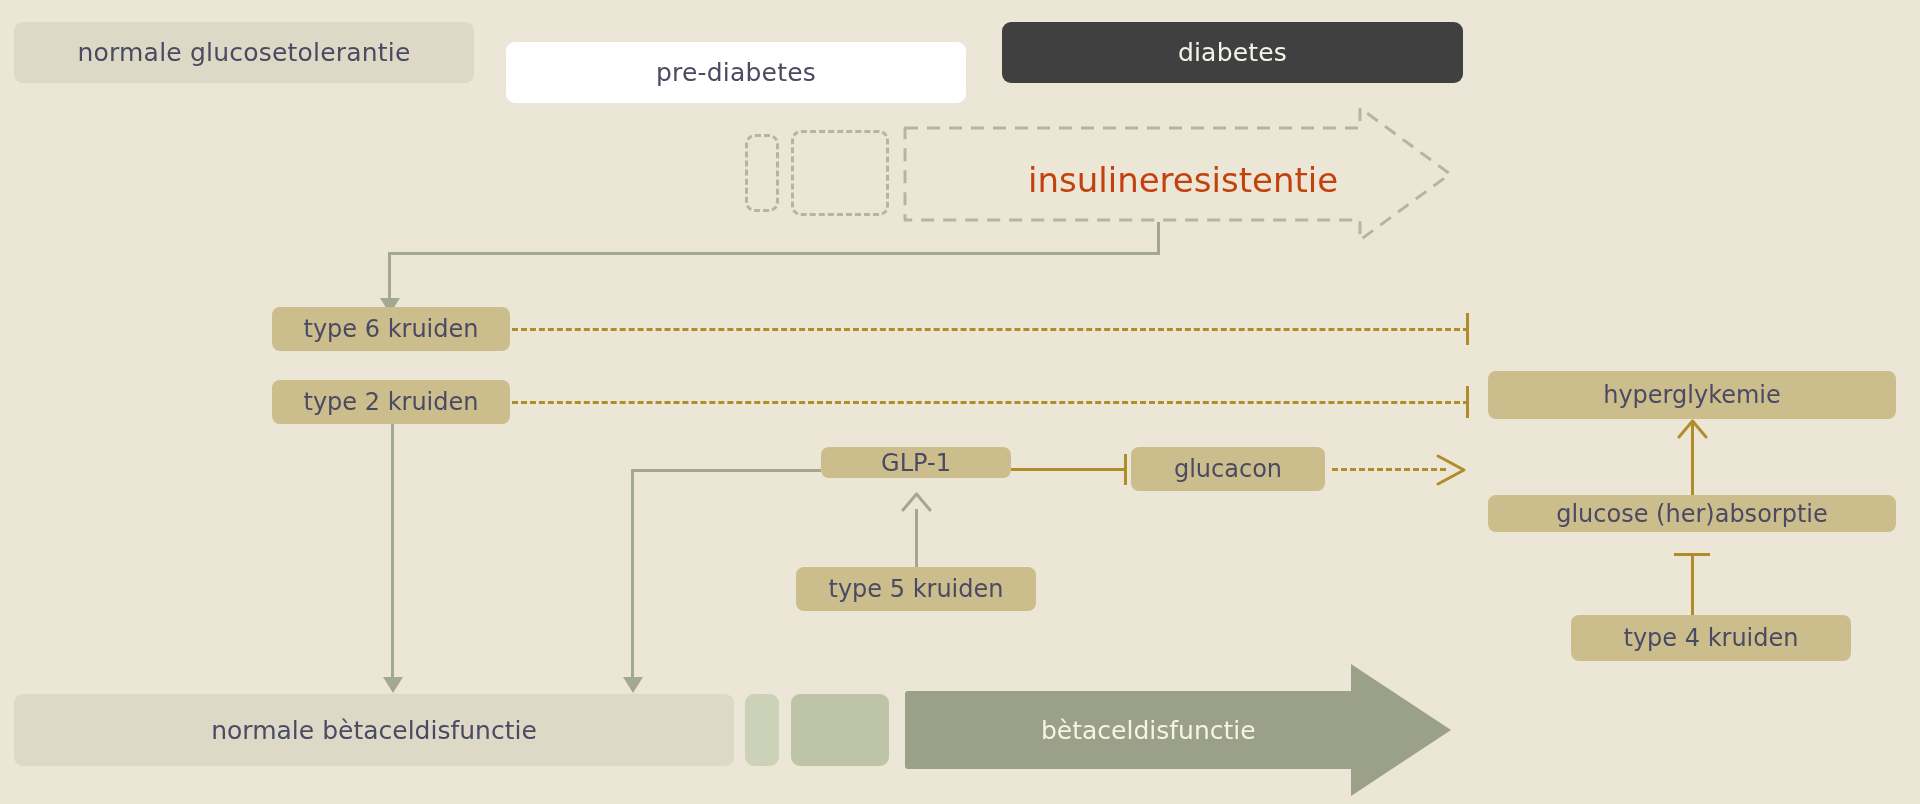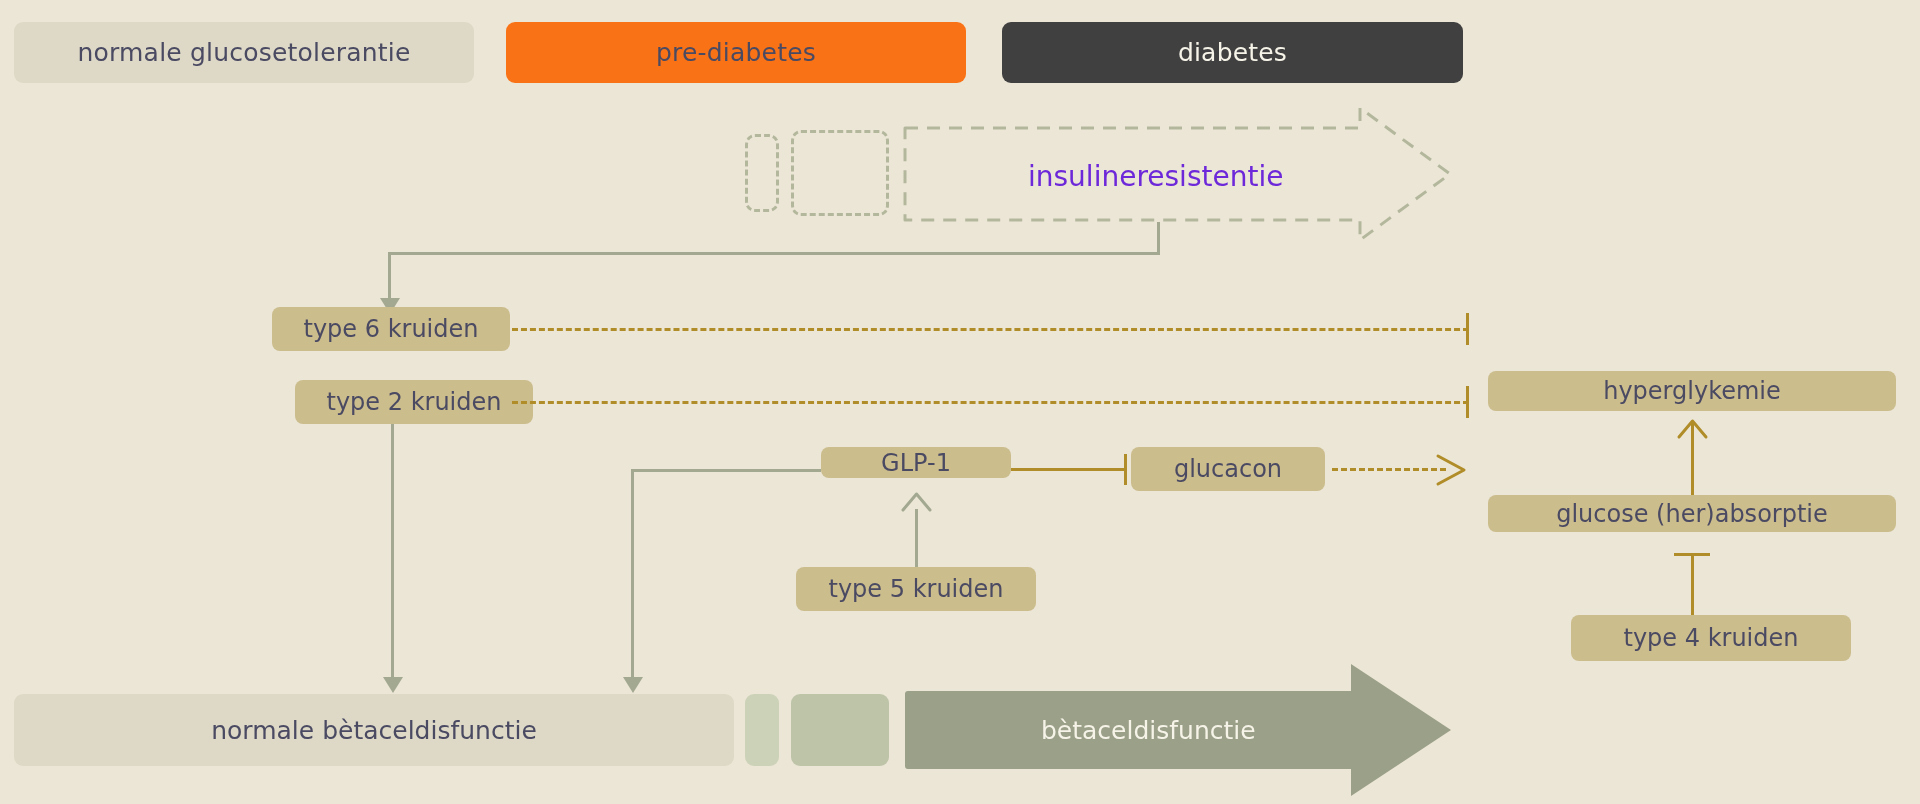--- a/index.html
+++ b/index.html
@@ -13,39 +13,39 @@
 
   
   .node{position:absolute;display:flex;align-items:center;justify-content:center;
         box-sizing:border-box;border-radius:8px;}
   .lbl{white-space:nowrap;line-height:1;}
 
   
   .stagebar{height:61px;border-radius:9px;}
   .stagebar .lbl{font-size:25px;color:#4b4a63;letter-spacing:.2px;}
   .stage-normal{background:#ddd9c6;}
-  .stage-pre{background:#f97316;}
+  .stage-pre{background:#ffffff;margin-top:20px;}
   .stage-dia{background:#404040;}
   .stage-dia .lbl{color:#f6f3e8;}
 
   
   .bottombar{height:72px;border-radius:9px;}
   .bottombar .lbl{font-size:25px;color:#4b4a63;}
   .bb-normal{background:#ddd9c6;}
   .bb-seg1{background:#ccd2b7;}
   .bb-seg2{background:#bec4a8;}
 
   
   .box{background:#ccbd8d;border-radius:8px;}
   .box .lbl{font-size:24px;color:#4b4a63;}
 
   
   .dashbox{position:absolute;box-sizing:border-box;
            border:3px dashed #b3b79c;border-radius:10px;background:transparent;}
-  .ir-label{position:absolute;font-size:28px;color:#6d28d9;white-space:nowrap;}
+  .ir-label{position:absolute;font-size:34px;color:#c2410c;white-space:nowrap;}
 
   
   .ln{position:absolute;background:#a3a891;}
   .ln-gold{position:absolute;background:#b08d28;}
   .hline{height:3px;}
   .vline{width:3px;}
 
   .dash-h{position:absolute;height:0;border-top:3px dashed #b08d28;}
 
   .arrowhead-down{position:absolute;width:0;height:0;
@@ -82,21 +82,21 @@
   <div class="ln vline" style="left:1157px;top:222px;height:33px;"></div>
   <div class="ln vline" style="left:388px;top:252px;height:48px;"></div>
   <div class="arrowhead-down" style="left:380px;top:298px;border-top:16px solid #a3a891;"></div>
 
   <div class="node box" style="left:272px;top:307px;width:238px;height:44px;">
     <span class="lbl">type 6 kruiden</span>
   </div>
   <div class="dash-h" style="left:512px;top:328px;width:957px;"></div>
   <div class="tbar" style="left:1466px;top:313px;height:32px;background:#b08d28;"></div>
 
-  <div class="node box" style="left:272px;top:380px;width:238px;height:44px;margin-left:23px;">
+  <div class="node box" style="left:272px;top:380px;width:238px;height:44px;">
     <span class="lbl">type 2 kruiden</span>
   </div>
   <div class="dash-h" style="left:512px;top:401px;width:957px;"></div>
   <div class="tbar" style="left:1466px;top:386px;height:32px;background:#b08d28;"></div>
 
   <div class="ln vline" style="left:391px;top:424px;height:255px;"></div>
   <div class="arrowhead-down" style="left:383px;top:677px;border-top:16px solid #a3a891;"></div>
 
   <div class="ln hline" style="left:631px;top:469px;width:190px;"></div>
   <div class="ln vline" style="left:631px;top:469px;height:210px;"></div>
@@ -119,21 +119,21 @@
   </svg>
 
   <div class="ln vline" style="left:915px;top:509px;height:60px;"></div>
   <svg class="ov">
     <path d="M 903,510 L 916.5,494 L 930,510" fill="none" stroke="#a3a891" stroke-width="3" stroke-linecap="round" stroke-linejoin="round"></path>
   </svg>
   <div class="node box" style="left:796px;top:567px;width:240px;height:44px;">
     <span class="lbl">type 5 kruiden</span>
   </div>
 
-  <div class="node box" style="left:1488px;top:371px;width:408px;height:40px;">
+  <div class="node box" style="left:1488px;top:371px;width:408px;height:48px;">
     <span class="lbl">hyperglykemie</span>
   </div>
 
   <div class="ln-gold vline" style="left:1691px;top:421px;height:83px;"></div>
   <svg class="ov">
     <path d="M 1679,437 L 1692.5,421 L 1706,437" fill="none" stroke="#b08d28" stroke-width="3" stroke-linecap="round" stroke-linejoin="round"></path>
   </svg>
 
   <div class="node box" style="left:1488px;top:495px;width:408px;height:37px;">
     <span class="lbl">glucose (her)absorptie</span>

